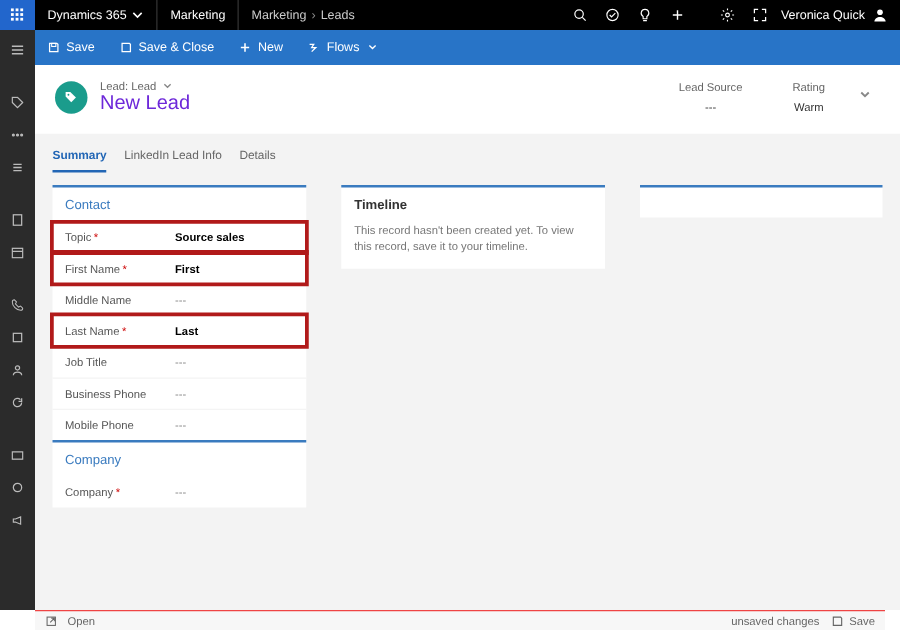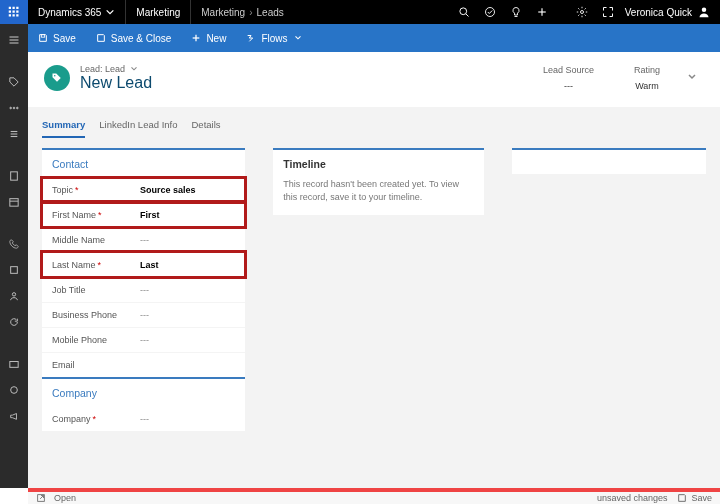--- a/index.html
+++ b/index.html
@@ -28,21 +28,21 @@
 .leftrail { position: absolute; left: 0; top: 24px; width: 28px; bottom: 16px; background: #2b2b2b; display: flex; flex-direction: column; align-items: center; padding-top: 6px; gap: 6px; }
 .leftrail .ri { width: 20px; height: 20px; display: flex; align-items: center; justify-content: center; color: #bbb; }
 .leftrail .ri svg { fill: #bbb; stroke:#bbb; }
 .leftrail .sep { height: 10px; }
 
 
 .header { margin-left: 28px; background: #fff; padding: 12px 16px 16px 16px; display: flex; align-items: center; border-bottom: 1px solid #eee; }
 .header .badge { width: 26px; height: 26px; border-radius: 50%; background: #1a9c8c; display: flex; align-items: center; justify-content: center; margin-right: 10px; }
 .header .badge svg { fill: #fff; }
 .header .titleblock .et { font-size: 9px; color: #666; display:flex; align-items:center; gap:4px;}
-.header .titleblock .name { font-size: 16px; color: #0c4a6e; font-weight: 400; }
+.header .titleblock .name { font-size: 16px; color: #6d28d9; font-weight: 400; }
 .header .hspacer { flex: 1; }
 .header .hmeta { font-size: 9px; color: #666; text-align: center; padding: 0 20px; }
 .header .hmeta .lbl { display:block; margin-bottom:6px; }
 .header .hmeta .val { color:#333; }
 .header .chev { color:#888; padding:0 6px;}
 
 
 .work { position: absolute; left: 28px; top: 107px; right: 0; bottom: 16px; background: #f3f3f3; overflow-y: auto; }
 .work::-webkit-scrollbar { width: 10px; }
 .work::-webkit-scrollbar-thumb { background: #c8c8c8; border-radius: 5px; }
@@ -63,21 +63,21 @@
 .form .row .flabel { width: 88px; color:#555; font-size:9px; }
 .form .row .flabel .req { color:#c00; margin-left:2px; }
 .form .row .fval { flex:1; color:#333; font-size:9px; }
 .form .row .fval.empty { color:#888; }
 .form .row.hl { outline: 3px solid #b11a1a; outline-offset:-1px; }
 .form .row.hl .fval { font-weight:600; color:#000; }
 
 .card.company { }
 
 
-.status { position:absolute; left:28px; right:0; bottom:0; height:16px; background:#f7f7f7; border-top:4px solid #ef4444; font-size:9px; color:#666; display:flex; align-items:center; padding:0 8px;margin-top:17px; }
+.status { position:absolute; left:28px; right:12px; bottom:0; height:16px; background:#f7f7f7; border-top:1px solid #ef4444; font-size:9px; color:#666; display:flex; align-items:center; padding:0 8px;margin-top:17px; }
 .status .sp { flex:1;}
 .status .sbtn { display:flex; align-items:center; gap:4px; margin-left:10px;}
 
 svg.i { width:12px; height:12px; }
 svg.i10 { width:10px; height:10px; }
 </style>
 </head>
 <body>
 
 <div class="topbar">
@@ -330,24 +330,20 @@
               <div class="fval empty">---</div>
             </div>
             <div class="row">
               <div class="flabel">Business Phone</div>
               <div class="fval empty">---</div>
             </div>
             <div class="row">
               <div class="flabel">Mobile Phone</div>
               <div class="fval empty">---</div>
             </div>
-            <div class="row">
-              <div class="flabel">Email</div>
-              <div class="fval empty"></div>
-            </div>
           </div>
       </div>
       <div class="card form company">
         <div class="chead">Company</div>
         <div id="company-rows">
             <div class="row">
               <div class="flabel">Company<span class="req">*</span></div>
               <div class="fval empty">---</div>
             </div>
           </div>

